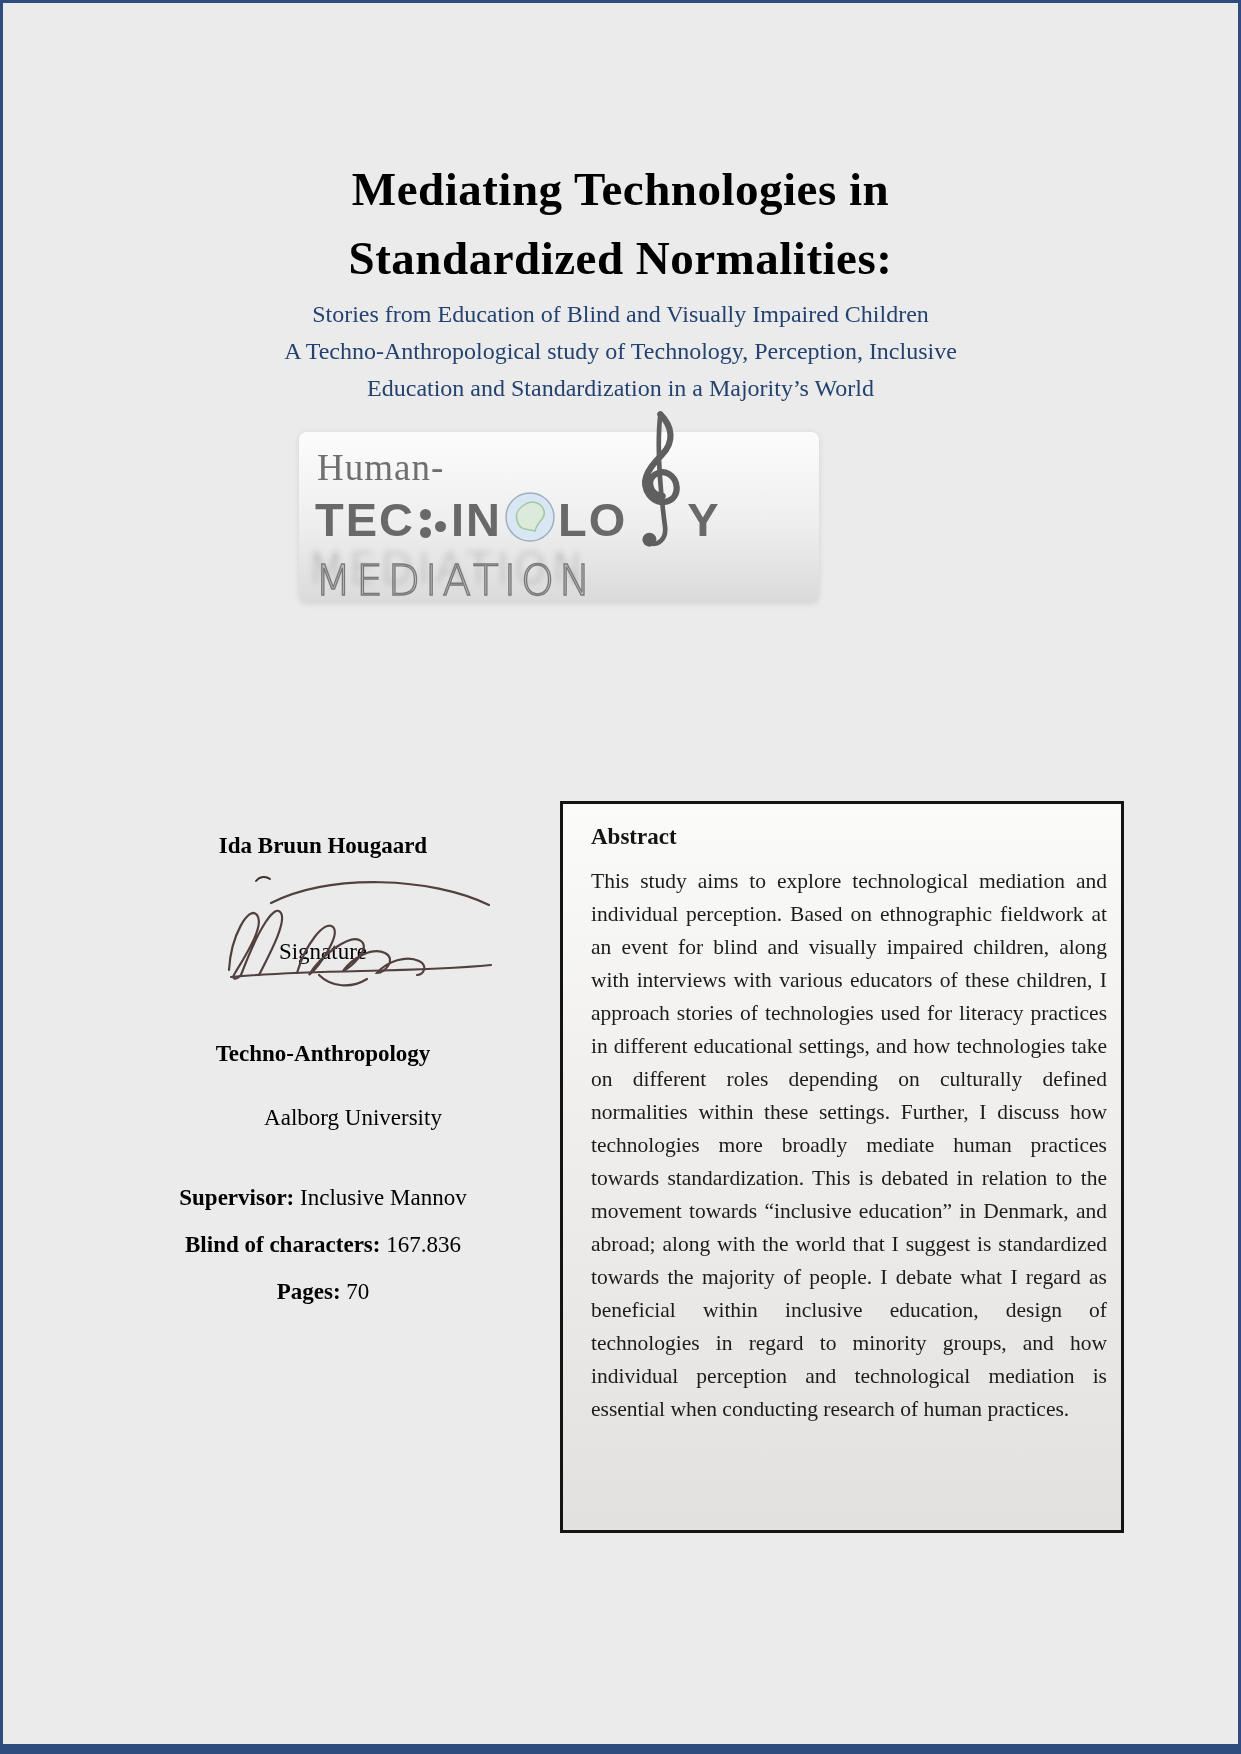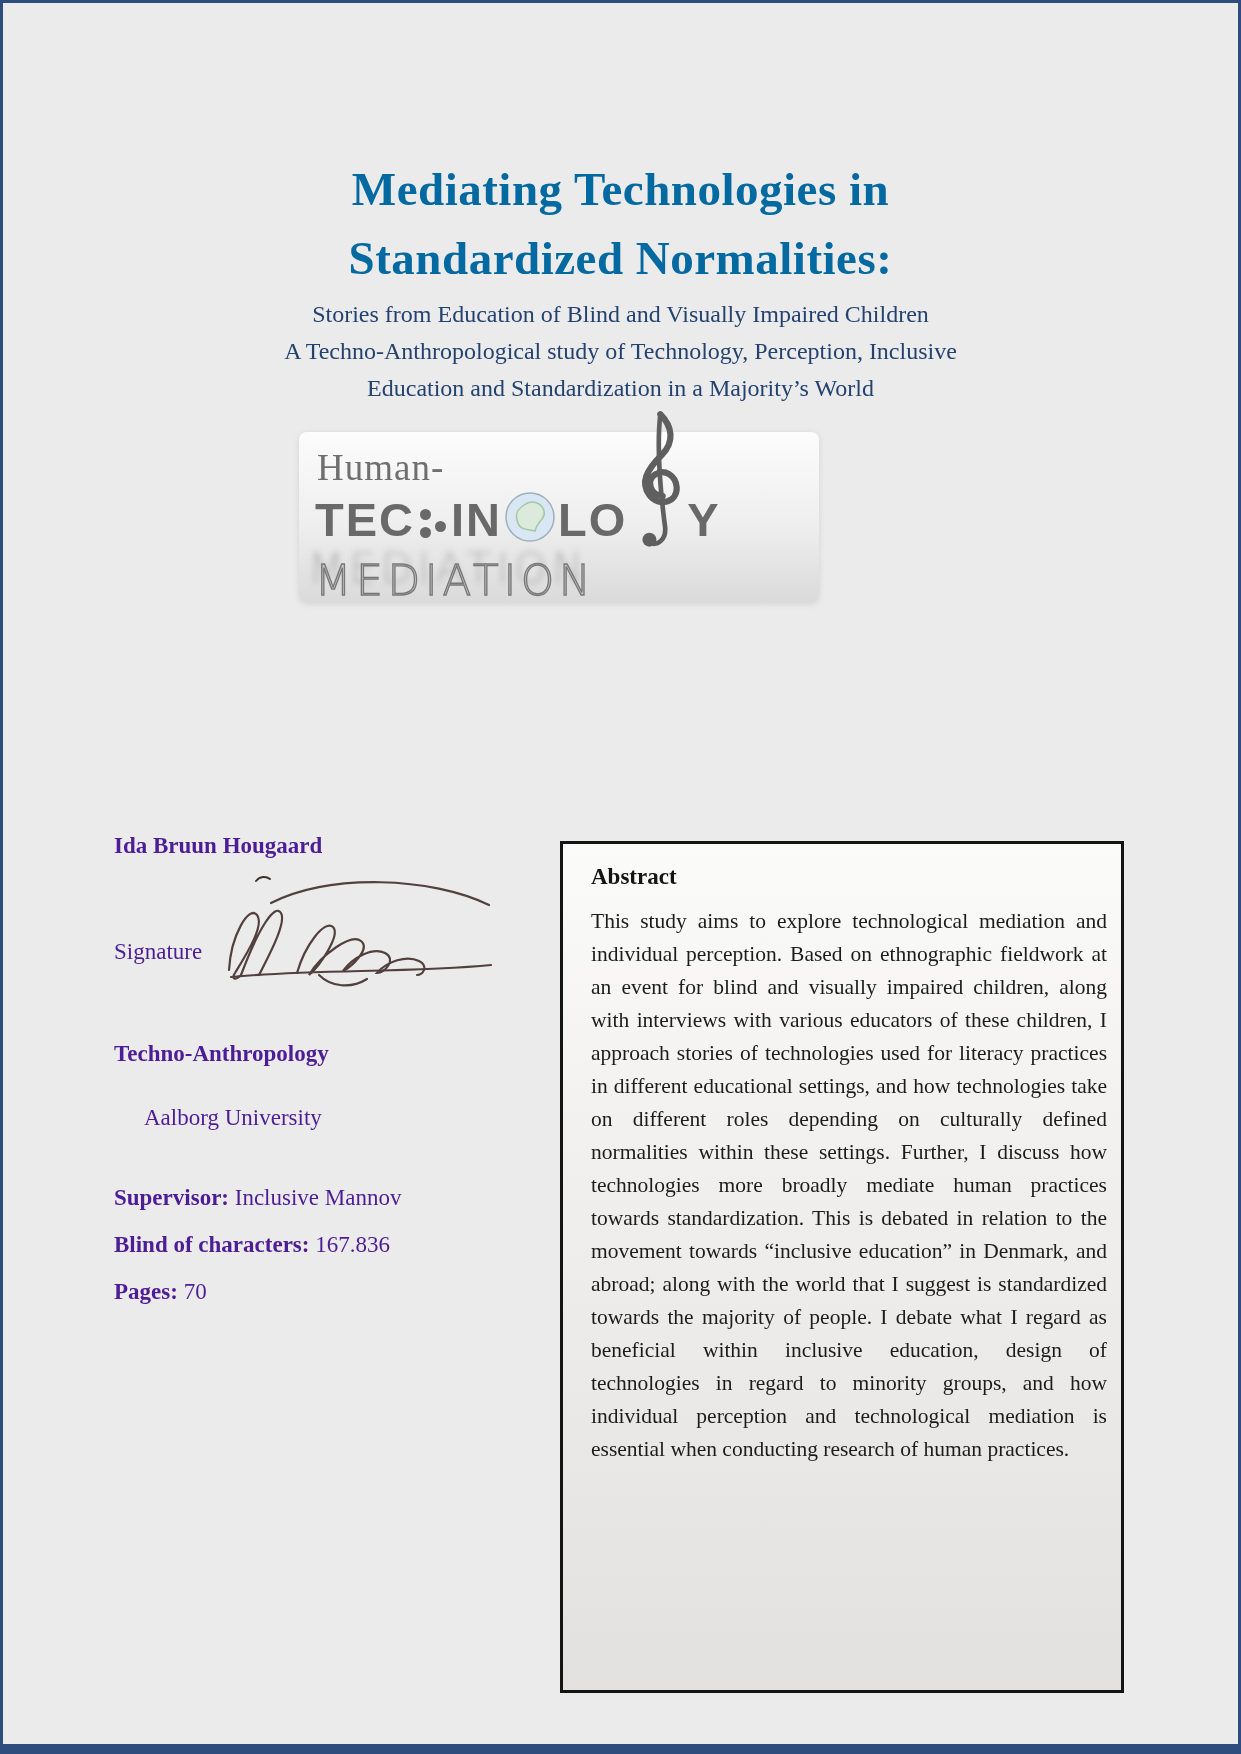--- a/index.html
+++ b/index.html
@@ -16,21 +16,21 @@
     overflow: hidden;
     font-family: "Liberation Serif", serif;
   }
 
   
   .title {
     position: absolute; top: 152px; left: 0; right: 0;
     text-align: center;
     font-weight: bold;
     font-size: 47px; line-height: 69px;
-    color: #0369a1; letter-spacing: 0.5px;
+    color: #000000; letter-spacing: 0.5px;
   }
   .subtitle {
     position: absolute; top: 293px; left: 0; right: 0;
     text-align: center;
     font-size: 24px; line-height: 37px;
     color: #23426F;
   }
 
   
   .logo-panel {
@@ -77,37 +77,36 @@
     -webkit-text-stroke: 1.3px #787878;
   }
   .med-ghost {
     position: absolute; left: -7px; top: -12px;
     filter: blur(3px); opacity: 0.5; color: #777777;
     -webkit-text-stroke: 0;
   }
 
   
   .meta-line {
-    position: absolute; left: 111px; width: 430px;
-    font-size: 23px; color: #4c1d95; white-space: nowrap;
+    position: absolute; left: 105px; width: 430px;
+    font-size: 23px; color: #000000; white-space: nowrap; text-align: center;
   }
   .bold { font-weight: bold; }
   .meta-line sup { font-size: 14px; }
   .sig-svg { position: absolute; left: 198px; top: 872px; }
   .sig-artifact { position: absolute; left: 252px; top: 866px; }
 
   
   .abstract {
     position: absolute; left: 557px; top: 798px;
-    width: 564px; height: 852px; box-sizing: border-box;
+    width: 564px; height: 732px; box-sizing: border-box;
     border: 3px solid #141414;
     background: linear-gradient(180deg, #fbfbfa 0%, #f0efee 40%, #e2e1e0 100%);
     padding: 20px 14px 0 28px;
     overflow: hidden;
-    margin-top: 40px;
   }
   .abstract-heading {
     font-size: 23px; font-weight: bold; color: #141414;
     margin: 0 0 15px 0;
   }
   .abstract-body {
     font-size: 21.5px; line-height: 33px; color: #1c1c1c;
     text-align: justify; margin: 0;
   }
 </style>

